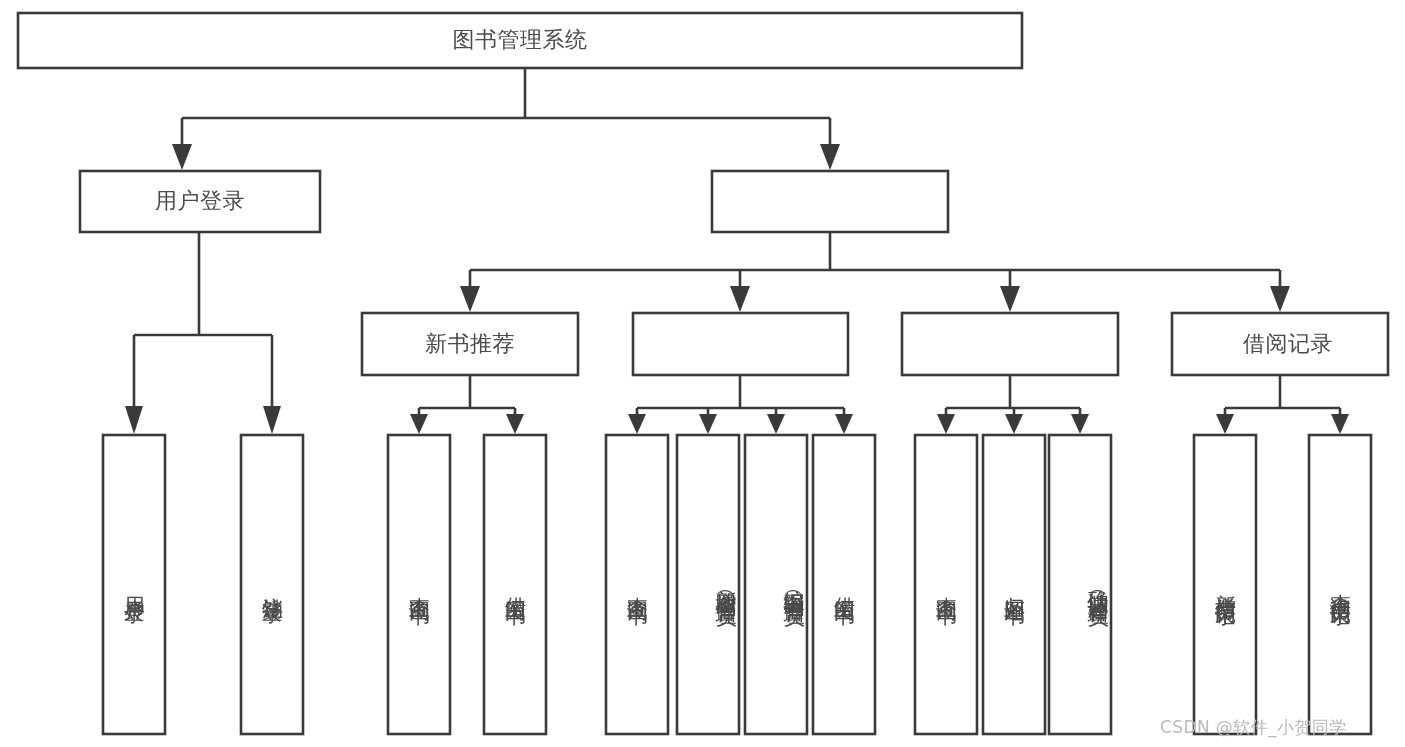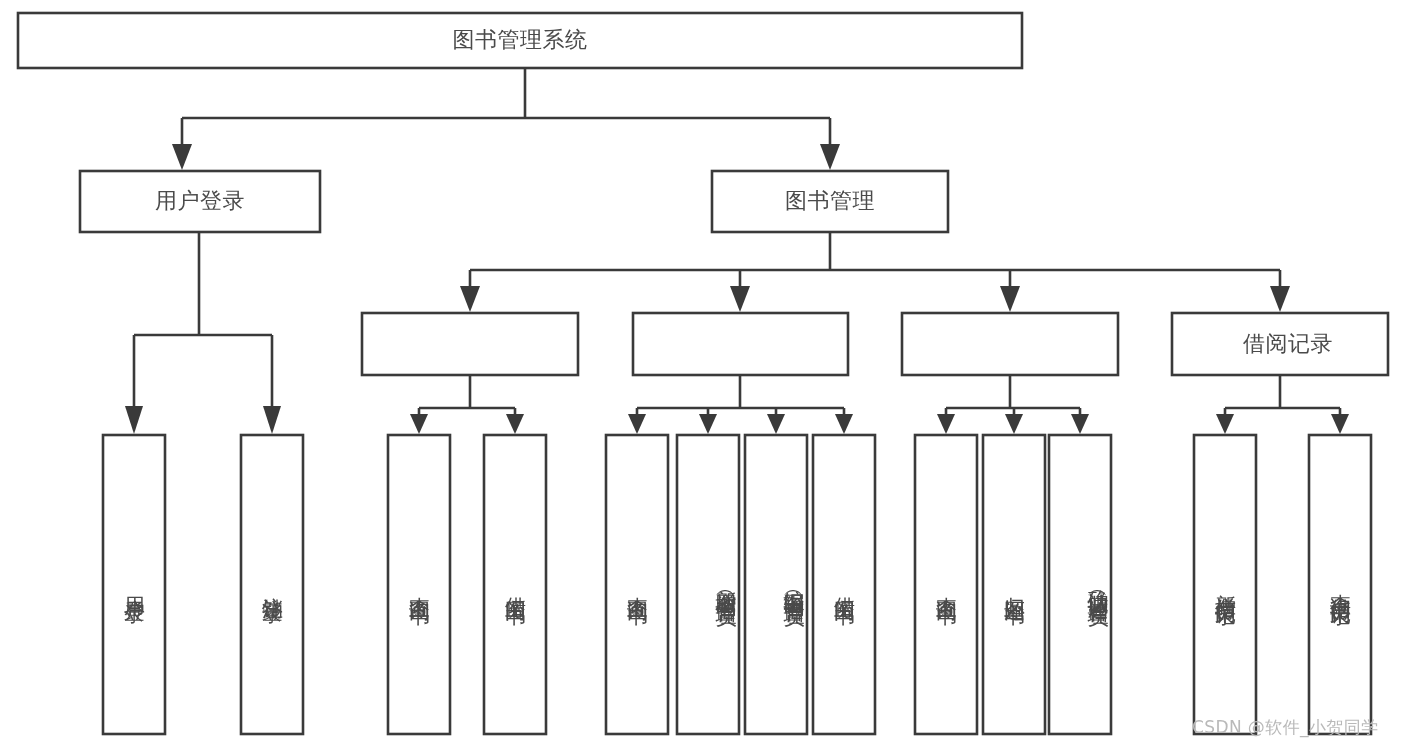--- a/index.html
+++ b/index.html
@@ -177,33 +177,33 @@
       <path class="connector" d="M 1225 408 L 1225 416"></path>
       <path class="connector" d="M 1340 408 L 1340 416"></path>
       <polygon class="arrow-head" points="1216,414 1234,414 1225,434"></polygon>
       <polygon class="arrow-head" points="1331,414 1349,414 1340,434"></polygon>
     </g>
   </svg>
 
   <div class="node-label horizontal" style="left:18px; top:13px; width:1004px; height:55px;">图书管理系统</div>
 
   <div class="node-label horizontal" style="left:80px; top:171px; width:240px; height:61px;">用户登录</div>
-  <div class="node-label horizontal" style="left:712px; top:171px; width:236px; height:61px;">图书管理</div>
-
+
+  <div class="node-label horizontal" style="left:362px; top:313px; width:216px; height:62px;">新书推荐</div>
   <div class="node-label horizontal" style="left:1172px; top:313px; width:216px; height:62px;padding-left:8px;">借阅记录</div>
 
   <div class="node-label vertical" style="left:103px; top:435px; width:62px; height:299px;">用户登录</div>
   <div class="node-label vertical" style="left:241px; top:435px; width:62px; height:299px;">注销登录</div>
   <div class="node-label vertical" style="left:388px; top:435px; width:62px; height:299px;">查询图书</div>
   <div class="node-label vertical" style="left:484px; top:435px; width:62px; height:299px;">借阅图书</div>
   <div class="node-label vertical" style="left:606px; top:435px; width:62px; height:299px;">查询图书</div>
   <div class="node-label vertical" style="left:677px; top:435px; width:62px; height:299px; align-items:flex-start;">新增图书（管理员）</div>
   <div class="node-label vertical" style="left:745px; top:435px; width:62px; height:299px; align-items:flex-start;">编辑图书（管理员）</div>
   <div class="node-label vertical" style="left:813px; top:435px; width:62px; height:299px;">借阅图书</div>
   <div class="node-label vertical" style="left:915px; top:435px; width:62px; height:299px;">查询图书</div>
   <div class="node-label vertical" style="left:983px; top:435px; width:62px; height:299px;">归还图书</div>
   <div class="node-label vertical" style="left:1049px; top:435px; width:62px; height:299px; align-items:flex-start;">确认归还（管理员）</div>
   <div class="node-label vertical" style="left:1194px; top:435px; width:62px; height:299px;">新增借阅记录</div>
   <div class="node-label vertical" style="left:1309px; top:435px; width:62px; height:299px;">查询借阅记录</div>
 
-  <div class="watermark" style="left:1192px; top:716px;">CSDN @软件_小贺同学</div>
+  <div class="watermark" style="left:1160px; top:716px;">CSDN @软件_小贺同学</div>
 
 </div>
 
 </body></html>

